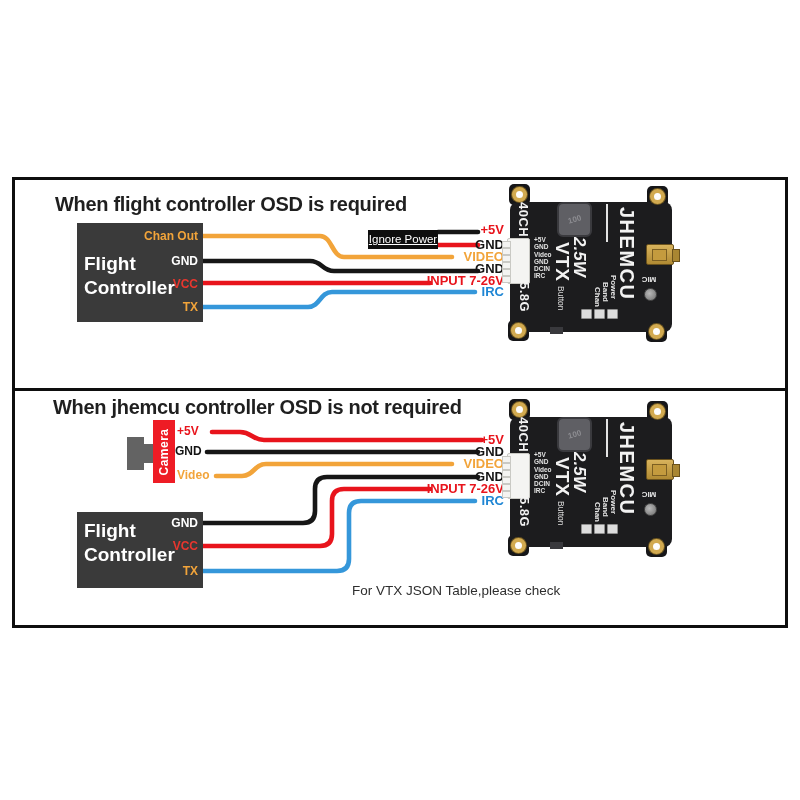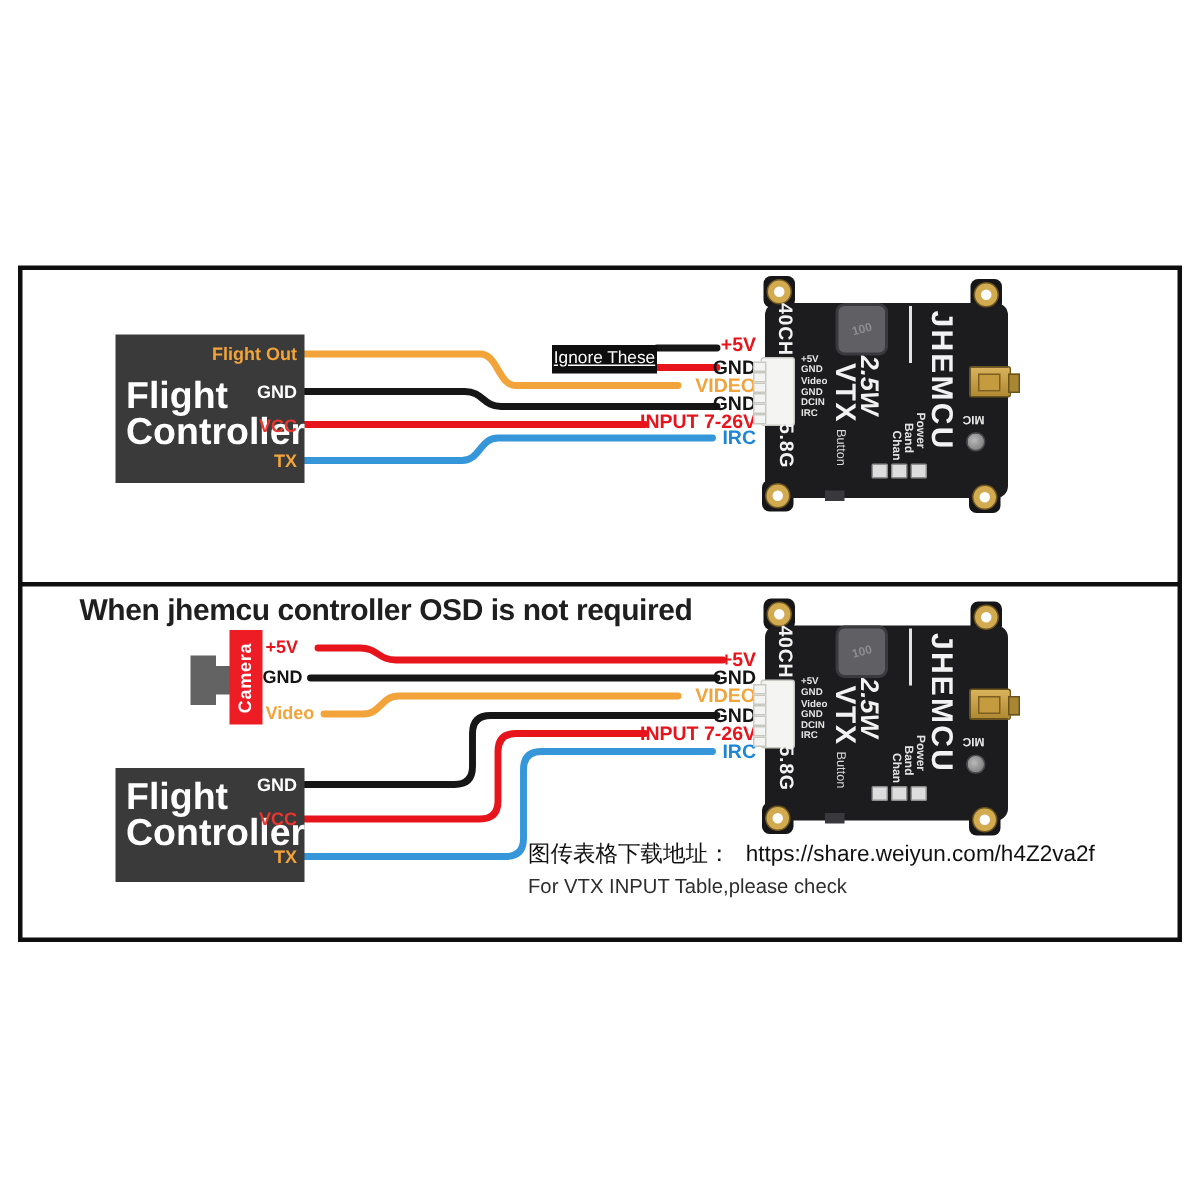--- a/index.html
+++ b/index.html
@@ -7,21 +7,21 @@
           font-family:"Liberation Sans", sans-serif;}
 
   
   .frame{position:absolute;left:12px;top:177px;width:770px;height:445px;border:3px solid #0e0e0e;}
   .divider{position:absolute;left:12px;top:388px;width:776px;height:3px;background:#0e0e0e;}
 
   .heading{position:absolute;font-size:20px;font-weight:700;color:#1f1f1f;letter-spacing:-0.3px;white-space:nowrap;}
 
   
   .fcbox{position:absolute;background:#3a3a3a;}
-  .fcname{position:absolute;left:7px;color:#fff;font-size:25px;font-weight:700;line-height:24px;white-space:nowrap;}
+  .fcname{position:absolute;left:7px;color:#fff;font-size:19px;font-weight:700;line-height:24px;white-space:nowrap;}
   .fcpin{position:absolute;right:5px;font-size:12px;font-weight:700;height:14px;line-height:14px;white-space:nowrap;}
 
   
   .rl{position:absolute;right:296px;font-size:13px;font-weight:700;height:16px;line-height:16px;white-space:nowrap;}
   .c-red{color:#e8141c}.c-orange{color:#f2a43a}.c-blue{color:#1f86d4}.c-black{color:#141414}.c-white{color:#fff}
 
   
   .cam-red{position:absolute;left:153px;top:420px;width:22px;height:63px;background:#ee1c25;
            display:flex;align-items:center;justify-content:center;}
   .cam-red span{transform:rotate(-90deg);color:#fff;font-weight:700;font-size:12px;white-space:nowrap;letter-spacing:0.5px;}
@@ -87,34 +87,35 @@
     <path d="M212 432 H240 C252 432 252 440 264 440 H482" fill="none" stroke-width="4.6" stroke-linecap="round" stroke="#e8141c"></path>
     <path d="M207 452 H478" fill="none" stroke-width="4.6" stroke-linecap="round" stroke="#161616"></path>
     <path d="M216 476 H242 C254 476 254 464 266 464 H452" fill="none" stroke-width="4.6" stroke-linecap="round" stroke="#f2a43a"></path>
     <path d="M203 523 H303 Q315 523 315 511 V489 Q315 477 327 477 H478" fill="none" stroke-width="4.6" stroke-linecap="round" stroke="#161616"></path>
     <path d="M203 546 H320 Q332 546 332 534 V501 Q332 489 344 489 H430" fill="none" stroke-width="4.6" stroke-linecap="round" stroke="#e8141c"></path>
     <path d="M203 571 H337 Q349 571 349 559 V513 Q349 501 361 501 H475" fill="none" stroke-width="4.6" stroke-linecap="round" stroke="#3597da"></path>
   </svg>
 
   <div class="divider"></div>
 
+  <div class="heading" style="left:55px;top:193px">When flight controller OSD is required</div>
   <div class="heading" style="left:53px;top:396px">When jhemcu controller OSD is not required</div>
 
   <div class="fcbox" style="left:77px;top:223px;width:126px;height:99px">
     <div class="fcname" style="top:29px">
       <div>Flight</div>
       <div>Controller</div>
     </div>
-    <span class="fcpin c-orange" style="top:229px;top:6px">Flight Out</span>
+    <span class="fcpin c-orange" style="top:229px;top:6px">Chan Out</span>
     <span class="fcpin c-white" style="top:31px">GND</span>
     <span class="fcpin" style="top:54px;color:#e8362e">VCC</span>
     <span class="fcpin c-orange" style="top:77px">TX</span>
   </div>
 
-  <div class="ignore">Ignore These</div>
+  <div class="ignore">Ignore Power</div>
 
   <span class="rl c-red" style="top:222px">+5V</span>
   <span class="rl c-black" style="top:237px">GND</span>
   <span class="rl c-orange" style="top:249px">VIDEO</span>
   <span class="rl c-black" style="top:261px">GND</span>
   <span class="rl c-red" style="top:273px">INPUT 7-26V</span>
   <span class="rl c-blue" style="top:284px">IRC</span>
 
   <div class="cam-plug1"></div>
   <div class="cam-plug2"></div>
@@ -237,19 +238,15 @@
     <div class="antenna">
         <i class="ant-in"></i>
         <i class="ant-stub"></i>
       </div>
     <div class="pad" style="left:76px;top:123px"></div>
     <div class="pad" style="left:89px;top:123px"></div>
     <div class="pad" style="left:102px;top:123px"></div>
     <div class="chip"></div>
   </div>
 
-  <div class="foot1">
-    <span>图传表格下载地址：</span>
-    <span style="margin-left:6px">https://share.weiyun.com/h4Z2va2f</span>
-  </div>
-  <div class="foot2">For VTX INPUT Table,please check</div>
+  <div class="foot2">For VTX JSON Table,please check</div>
 
 </div>
 
 </body></html>

